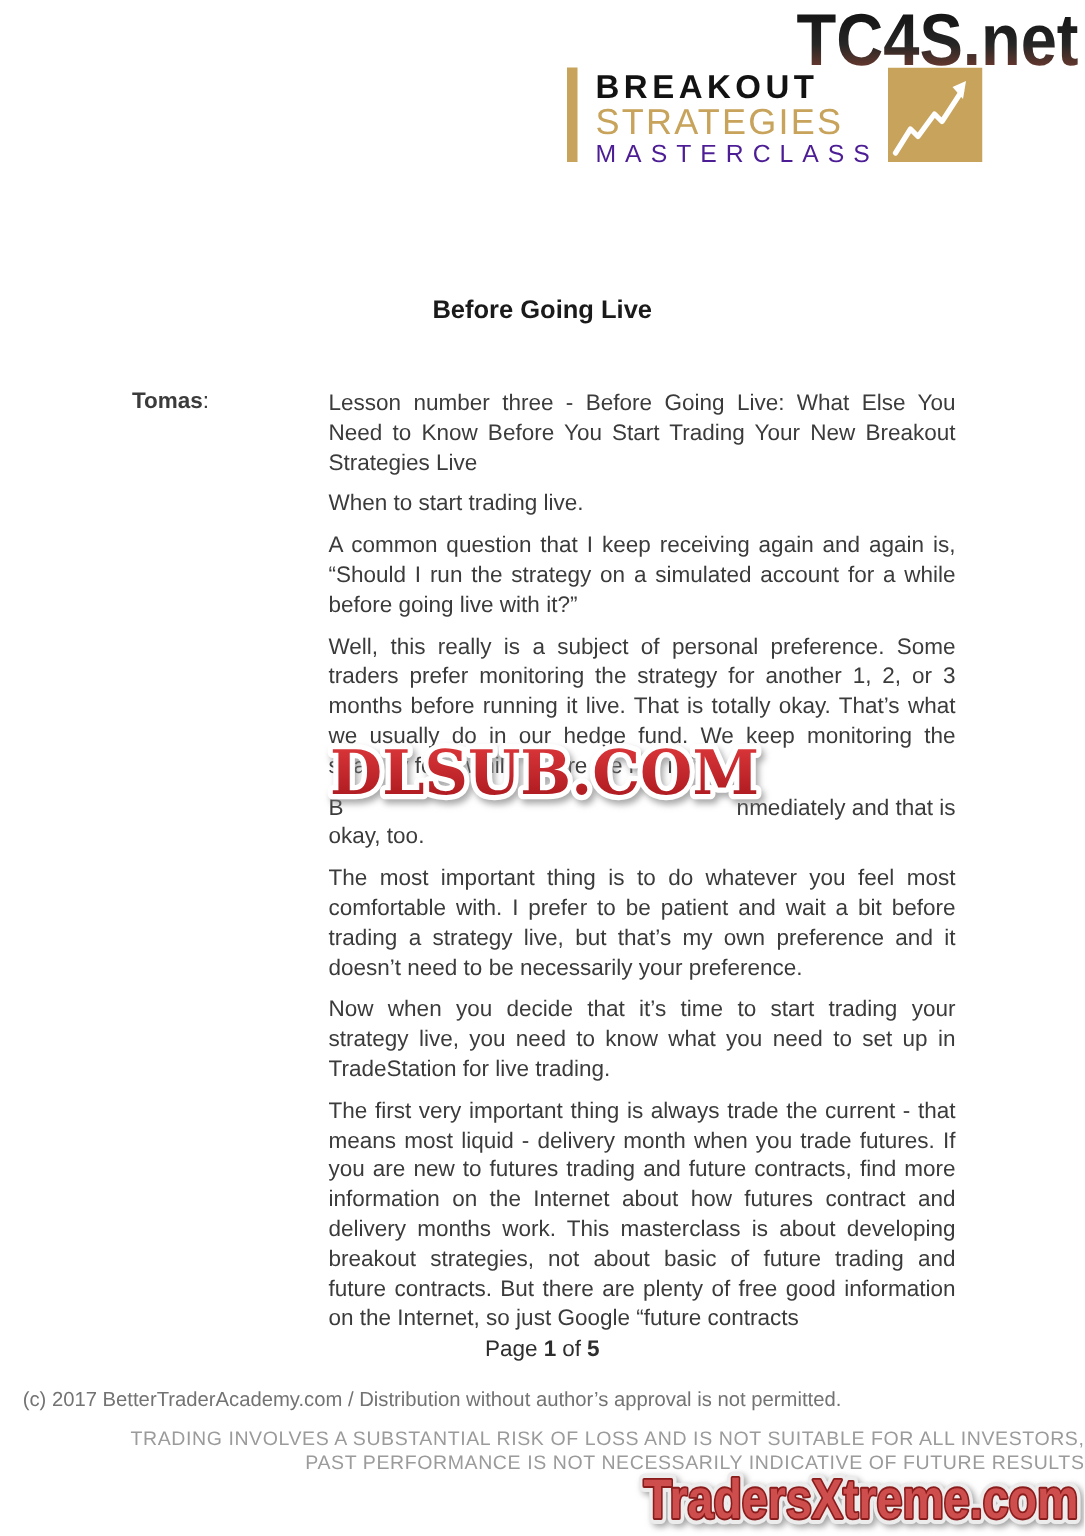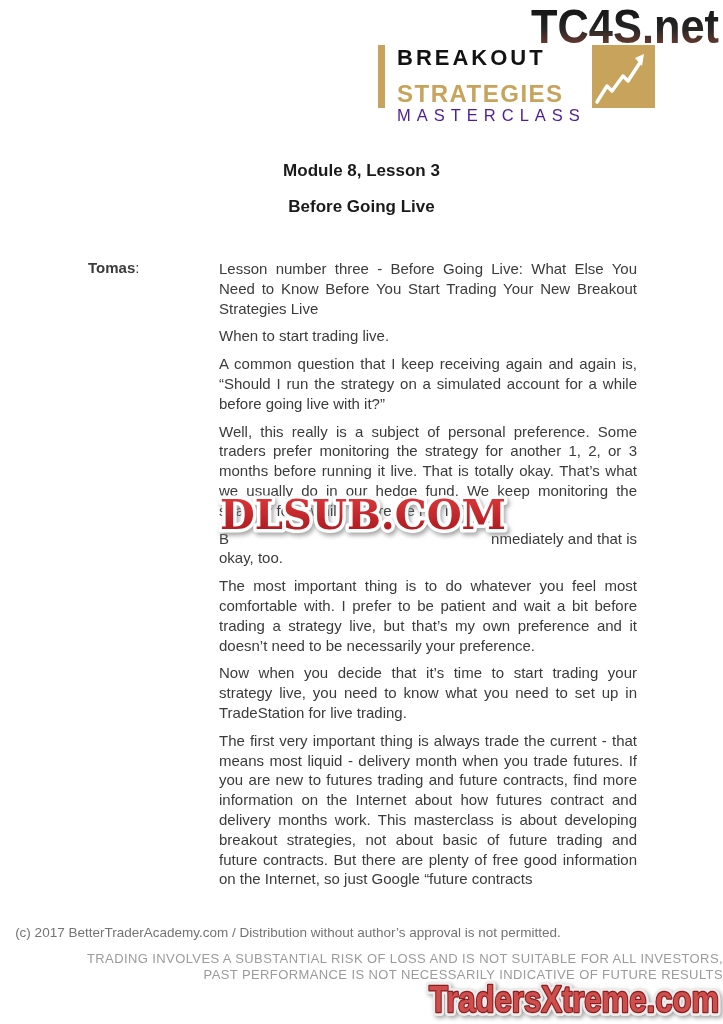--- a/index.html
+++ b/index.html
@@ -6,21 +6,21 @@
   .page {
     position:relative; width:723px; height:1024px; background:#ffffff;
     font-family:"Liberation Sans", sans-serif; overflow:hidden;
   }
 
   
   .logo-block { position:absolute; left:378px; top:45px; display:flex; align-items:flex-start; }
   .logo-bar { width:7px; height:63px; background:#c7a35b; margin-right:12px; }
   .logo-text { display:flex; flex-direction:column; }
   .logo-line1 { font-size:22px; font-weight:bold; color:#121212; letter-spacing:3px; line-height:25px; white-space:nowrap; }
-  .logo-line2 { font-size:24px; font-weight:bold; color:#c7a35b; letter-spacing:1.5px; line-height:24px; white-space:nowrap;margin-top:12px; }
+  .logo-line2 { font-size:24px; font-weight:normal; color:#c7a35b; letter-spacing:1.5px; line-height:24px; white-space:nowrap; }
   .logo-line3 { font-size:16.5px; font-weight:400; color:#4c1d95; letter-spacing:6px; line-height:15px; margin-top:2px; white-space:nowrap; }
   .logo-chart { margin-left:6px; }
 
   
   .tc4s { position:absolute; top:1px; right:0; }
   .tc4s text { font-family:"Liberation Sans", sans-serif; font-weight:bold; }
 
   
   .doc-title { position:absolute; left:0; width:723px; text-align:center;
                font-size:17px; font-weight:bold; color:#1a1a1a; }
@@ -90,21 +90,20 @@
         <linearGradient id="tcgrad" x1="0" y1="0" x2="0" y2="1">
           <stop offset="0%" stop-color="#0d0d0d"></stop>
           <stop offset="55%" stop-color="#262626"></stop>
           <stop offset="100%" stop-color="#8d4433"></stop>
         </linearGradient>
       </defs>
       <text x="97" y="42" text-anchor="middle" font-size="49" textLength="188" lengthAdjust="spacingAndGlyphs" fill="url(#tcgrad)">TC4S.net</text>
     </svg>
   </div>
 
-  <div class="doc-title t1">Module 8, Lesson 3</div>
   <div class="doc-title t2">Before Going Live</div>
 
   <div class="speaker">
     <b>Tomas</b><span>:</span>
   </div>
 
   <div class="content">
     <p>Lesson number three - Before Going Live: What Else You Need to Know Before You Start Trading Your New Breakout Strategies Live</p>
     <p>When to start trading live.</p>
     <p>A common question that I keep receiving again and again is, “Should I run the strategy on a simulated account for a while before going live with it?”</p>
@@ -126,20 +125,23 @@
       <defs>
         <linearGradient id="wmgrad" x1="0" y1="0" x2="0" y2="1">
           <stop offset="0%" stop-color="#e23b3e"></stop>
           <stop offset="100%" stop-color="#a4151b"></stop>
         </linearGradient>
       </defs>
       <text x="151" y="41" text-anchor="middle" font-size="41" textLength="286" lengthAdjust="spacingAndGlyphs" fill="url(#wmgrad)">DLSUB.COM</text>
     </svg>
   </div>
 
+  <div class="page-label">
+    <span>Page</span><span class="num">1</span><span>of</span><span class="num">5</span>
+  </div>
   <div class="copyright">(c) 2017 BetterTraderAcademy.com / Distribution without author’s approval is not permitted.</div>
   <div class="disclaimer d1">TRADING INVOLVES A SUBSTANTIAL RISK OF LOSS AND IS NOT SUITABLE FOR ALL INVESTORS,</div>
   <div class="disclaimer d2">PAST PERFORMANCE IS NOT NECESSARILY INDICATIVE OF FUTURE RESULTS</div>
 
   <div class="tx">
     <svg width="300" height="46" viewBox="0 0 300 46">
       <text class="glow" x="150" y="35" text-anchor="middle" font-size="37" textLength="290" lengthAdjust="spacingAndGlyphs">TradersXtreme.com</text>
       <text class="main" x="150" y="35" text-anchor="middle" font-size="37" textLength="290" lengthAdjust="spacingAndGlyphs">TradersXtreme.com</text>
     </svg>
   </div>

